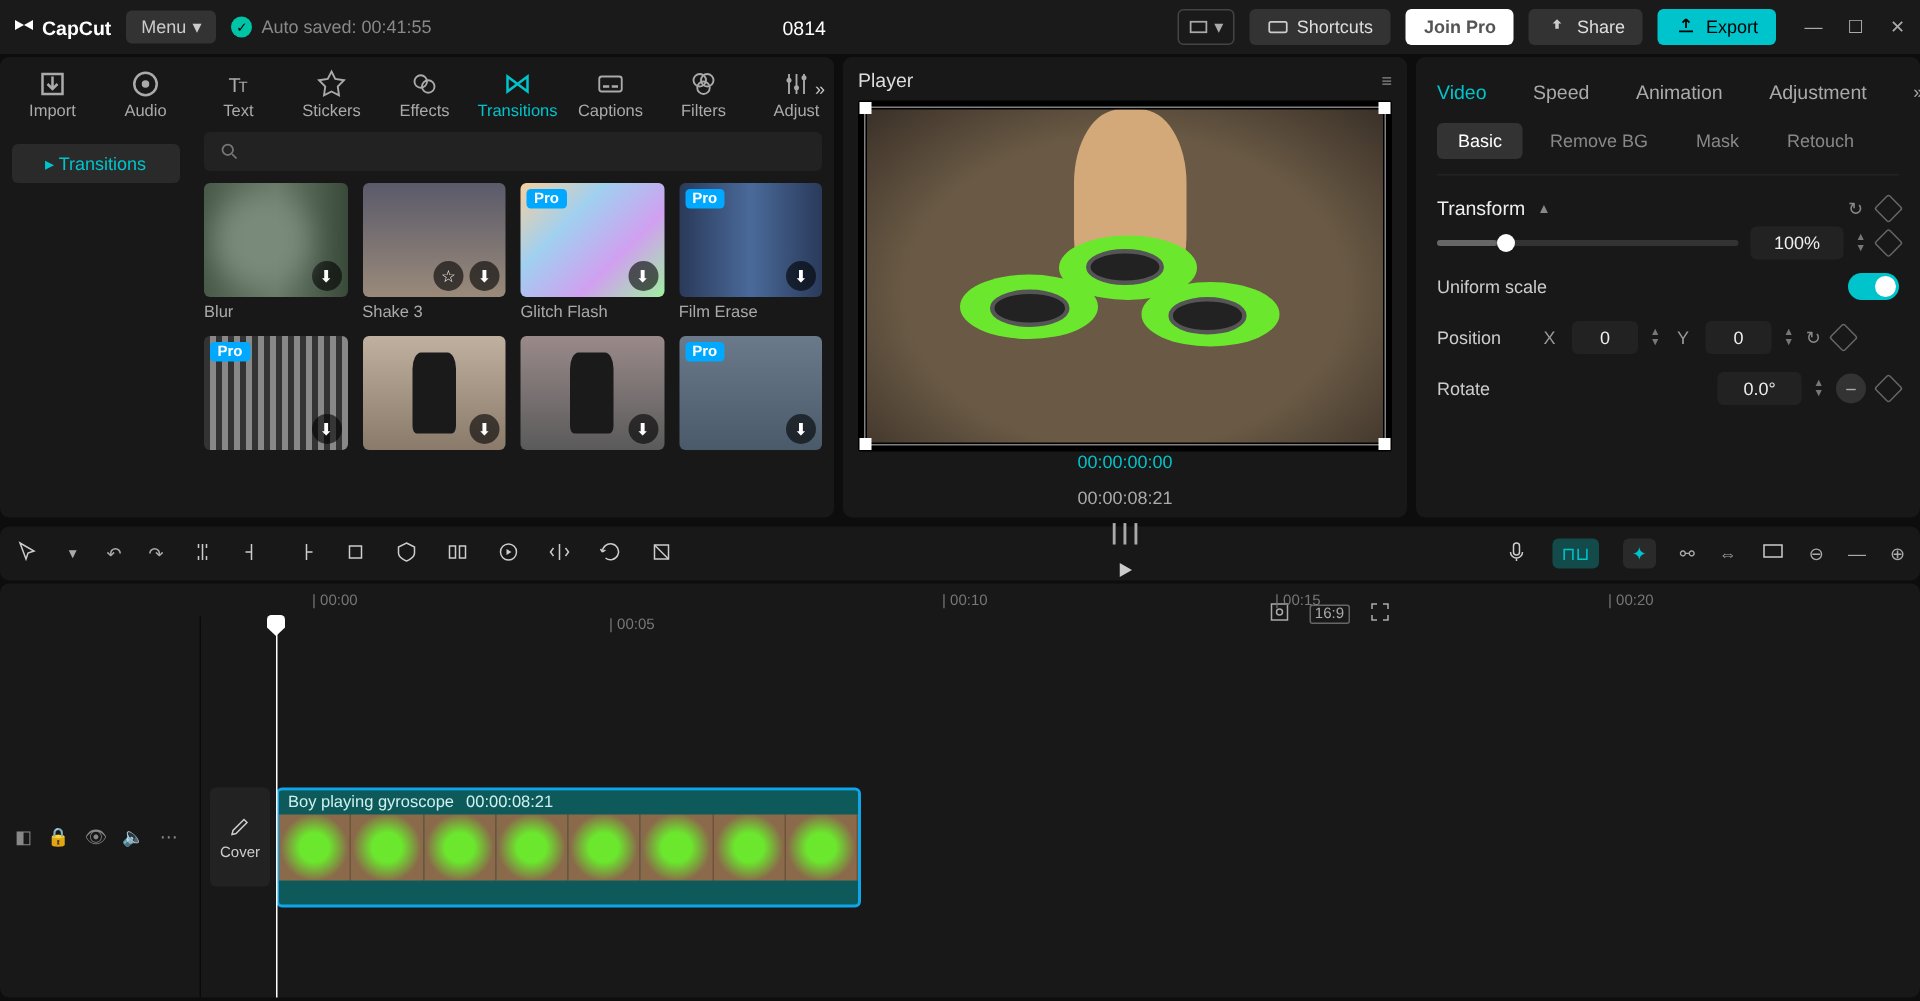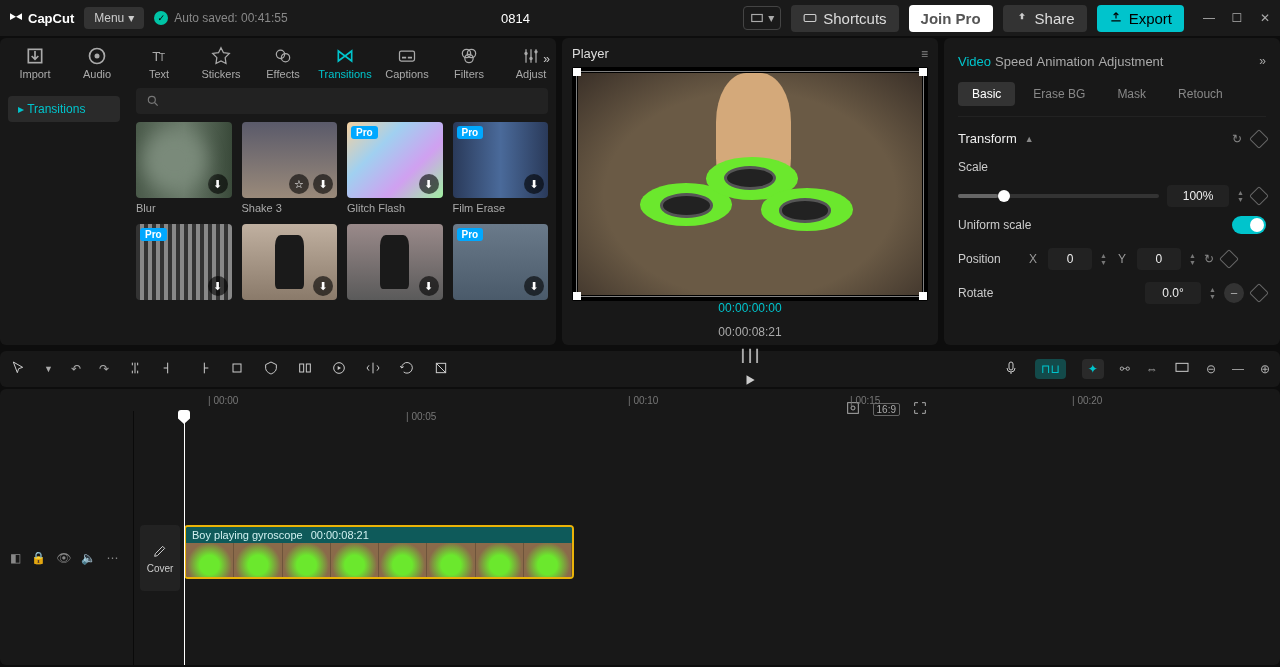--- a/index.html
+++ b/index.html
@@ -9,39 +9,39 @@
 .titlebar { height: 36px; background: #1a1a1a; display: flex; align-items: center; padding: 0 8px; gap: 10px; }
 .logo { display: flex; align-items: center; gap: 4px; color: #fff; font-weight: bold; font-size: 13px; }
 .logo svg { width: 16px; height: 16px; }
 .menu-btn { background: #333; color: #ccc; padding: 4px 10px; border-radius: 4px; display: flex; align-items: center; gap: 4px; cursor: pointer; }
 .autosave { display: flex; align-items: center; gap: 6px; color: #888; font-size: 12px; }
 .autosave .chk { width: 14px; height: 14px; background: #00c4a6; border-radius: 50%; display: flex; align-items: center; justify-content: center; color: #000; font-size: 9px; }
 .spacer { flex: 1; }
 .proj-name { color: #fff; font-size: 13px; }
 .titlebar-right { display: flex; align-items: center; gap: 10px; }
 .aspect-box { display:flex; align-items:center; gap:4px; color:#aaa; padding:4px 6px; border:1px solid #444; border-radius:4px; }
-.tbtn { background: #333; color: #ddd; padding: 5px 12px; border-radius: 4px; display: flex; align-items: center; gap: 6px; cursor: pointer; font-size: 15px; }
+.tbtn { background: #333; color: #ddd; padding: 5px 12px; border-radius: 4px; display: flex; align-items: center; gap: 6px; cursor: pointer; font-size: 12px; }
 .tbtn.pro { background: #fff; color: #555; font-weight: bold; }
 .tbtn.export { background: #00c4cc; color: #000; }
 .winctl { display: flex; gap: 14px; margin-left: 8px; color: #aaa; }
 .winctl span { cursor: pointer; width: 14px; text-align:center; }
 
 
 .main { display: flex; height: 307px; margin-top: 2px; gap: 6px; }
 
 
 .media-panel { width: 556px; background: #181818; border-radius: 6px; display: flex; flex-direction: column; }
 .media-tabs { display: flex; align-items: center; height: 50px; padding: 0 4px; position:relative; }
 .media-tab { flex: none; width: 62px; display: flex; flex-direction: column; align-items: center; gap: 2px; color: #aaa; cursor: pointer; font-size: 11px; }
 .media-tab.active { color: #00c4cc; }
 .media-tab svg { width: 20px; height: 20px; }
 .media-more { position:absolute; right:6px; top:14px; color:#ccc; }
 .media-body { display: flex; flex: 1; }
 .side-nav { width: 128px; padding: 8px; }
-.side-item { background: #2a2a2a; color: #00c4cc; border-radius: 4px; padding: 6px 10px; font-size: 12px; }
+.side-item { background: #2a2a2a; color: #00c4cc; border-radius: 4px; padding: 6px 22px; font-size: 12px; }
 .grid-area { flex: 1; padding: 0 8px 8px 8px; display: flex; flex-direction: column; }
 .search-box { background: #222; border-radius: 4px; padding: 6px 10px; display: flex; align-items: center; gap: 8px; color: #777; margin-bottom: 8px; }
 .search-box input { background: transparent; border: none; color: #ccc; outline: none; font-size: 12px; flex:1; }
 .grid { display: grid; grid-template-columns: repeat(4, 1fr); gap: 10px; overflow: auto; }
 .card { display: flex; flex-direction: column; gap: 4px; }
 .thumb { position: relative; height: 76px; border-radius: 4px; overflow: hidden; }
 .thumb .badge { position: absolute; top: 4px; left: 4px; background: #00a8ff; color: #fff; font-size: 10px; font-weight: bold; padding: 1px 5px; border-radius: 3px; }
 .thumb .dl { position: absolute; bottom: 4px; right: 4px; width: 20px; height: 20px; background: rgba(0,0,0,.6); border-radius: 50%; display: flex; align-items: center; justify-content: center; color: #fff; font-size: 11px; }
 .thumb .star { position: absolute; bottom: 4px; right: 28px; width: 20px; height: 20px; background: rgba(0,0,0,.6); border-radius: 50%; display: flex; align-items: center; justify-content: center; color: #fff; font-size: 11px; }
 .card-label { color: #aaa; font-size: 11px; }
@@ -76,21 +76,21 @@
 .finger{position:absolute;left:40%;top:0;width:22%;height:55%;background:#d4a97a;border-radius:40% 40% 30% 30%;}
 .player-ctrls { height: 40px; display: flex; align-items: center; gap: 10px; flex-direction: column; }
 .timecode { color: #00c4cc; font-variant-numeric: tabular-nums; font-size: 12px; }
 .timedur { color: #aaa; font-size: 12px; }
 .lines-icon,.play-icon{color:#aaa;cursor:pointer;}
 .pc-right{margin-left:auto;display:flex;gap:12px;align-items:center;color:#aaa;}
 .ratio-box{border:1px solid #666;padding:0 3px;font-size:10px;border-radius:2px;}
 
 
 .inspector { flex: 1; background: #181818; border-radius: 6px; padding: 8px 0 8px 0; overflow: hidden; }
-.insp-tabs { display: flex; gap: 4px; padding: 0 14px; align-items: center; height: 30px; }
+.insp-tabs { display: flex; gap: 31px; padding: 0 14px; align-items: center; height: 30px; }
 .insp-tab { color: #aaa; cursor: pointer; font-size: 13px; }
 .insp-tab.active { color: #00c4cc; }
 .insp-more { margin-left: auto; color: #aaa; }
 .insp-subtabs { display: flex; gap: 4px; padding: 6px 14px; }
 .sub { background: transparent; color: #888; padding: 5px 14px; border-radius: 4px; cursor: pointer; font-size: 12px; }
 .sub.active { background: #333; color: #fff; }
 .section-hdr { display: flex; align-items: center; padding: 10px 14px 4px 14px; gap: 8px; }
 .section-hdr .name { color: #eee; font-size: 13px; font-weight: 500; }
 .section-hdr .icons { margin-left: auto; display: flex; gap: 10px; color: #888; }
 .prop { display: flex; align-items: center; padding: 4px 14px; gap: 8px; height: 34px; }
@@ -118,21 +118,21 @@
 
 .timeline { background: #181818; margin-top: 2px; border-radius: 6px; height: 276px; display: flex; flex-direction: column; }
 .ruler { height: 22px; display: flex; align-items: center; position: relative; padding-left: 184px; color: #777; font-size: 10px; }
 .ruler .tick { position: absolute; }
 .playhead { position: absolute; left: 184px; top: 0; bottom: 0; width: 1px; background: #fff; z-index: 5; }
 .playhead::before { content: ""; position: absolute; top: -1px; left: -6px; width: 12px; height: 14px; background: #fff; border-radius: 3px 3px 0 0; clip-path: polygon(0 0,100% 0,100% 60%,50% 100%,0 60%); }
 .tracks { flex: 1; position: relative; }
 .left-gutter { position: absolute; left: 0; top: 0; bottom: 0; width: 134px; border-right: 1px solid #0a0a0a; display:flex; flex-direction:column; }
 .gutter-icons{position:absolute;bottom:100px;left:10px;display:flex;gap:10px;color:#888;align-items:center;}
 .cover-box { position: absolute; left: 140px; top: 114px; width: 40px; height: 66px; background: #222; border-radius: 4px; display:flex; flex-direction:column; align-items:center; justify-content:center; gap:4px; color:#ccc; font-size:10px;}
-.clip { position: absolute; left: 184px; top: 114px; height: 54px; width: 390px; background: #0e5a5a; border: 2px solid #eab308; border-radius: 4px; overflow: hidden; }
+.clip { position: absolute; left: 184px; top: 114px; height: 80px; width: 390px; background: #0e5a5a; border: 2px solid #0ea5e9; border-radius: 4px; overflow: hidden; }
 .clip-hdr { background: #0e5a5a; color: #d0f0f0; font-size: 11px; padding: 2px 6px; display: flex; gap: 8px; }
 .clip-strip { display: flex; height: 44px; }
 .clip-strip .f { flex: 1; background: radial-gradient(circle at 50% 50%, #6be82d 30%, #8a6a4a 70%); border-right:1px solid rgba(0,0,0,.2);}
 .hr{border:none;border-top:1px solid #222;margin:4px 14px;}
 </style>
 </head>
 <body>
 
 <div class="titlebar">
   <div class="logo">
@@ -369,35 +369,32 @@
   <div class="inspector">
     <div class="insp-tabs">
       <div class="insp-tab active">Video</div>
       <div class="insp-tab">Speed</div>
       <div class="insp-tab">Animation</div>
       <div class="insp-tab">Adjustment</div>
       <div class="insp-more">»</div>
     </div>
     <div class="insp-subtabs">
       <div class="sub active">Basic</div>
-      <div class="sub">Erase BG</div>
+      <div class="sub">Remove BG</div>
       <div class="sub">Mask</div>
       <div class="sub">Retouch</div>
     </div>
     <hr class="hr">
     <div class="section-hdr">
       <span class="name">Transform</span>
       <span style="color:#888;font-size:9px;">▲</span>
       <div class="icons">
         <span>↻</span>
         <span class="keyframe"></span>
       </div>
-    </div>
-    <div class="prop">
-      <span class="label">Scale</span>
     </div>
     <div class="prop" style="height:24px;">
       <div class="slider-track">
           <div class="slider-fill"></div>
           <div class="slider-thumb"></div>
         </div>
       <div class="numbox">100%</div>
       <div class="spin">
           <span>▲</span>
           <span>▼</span>

